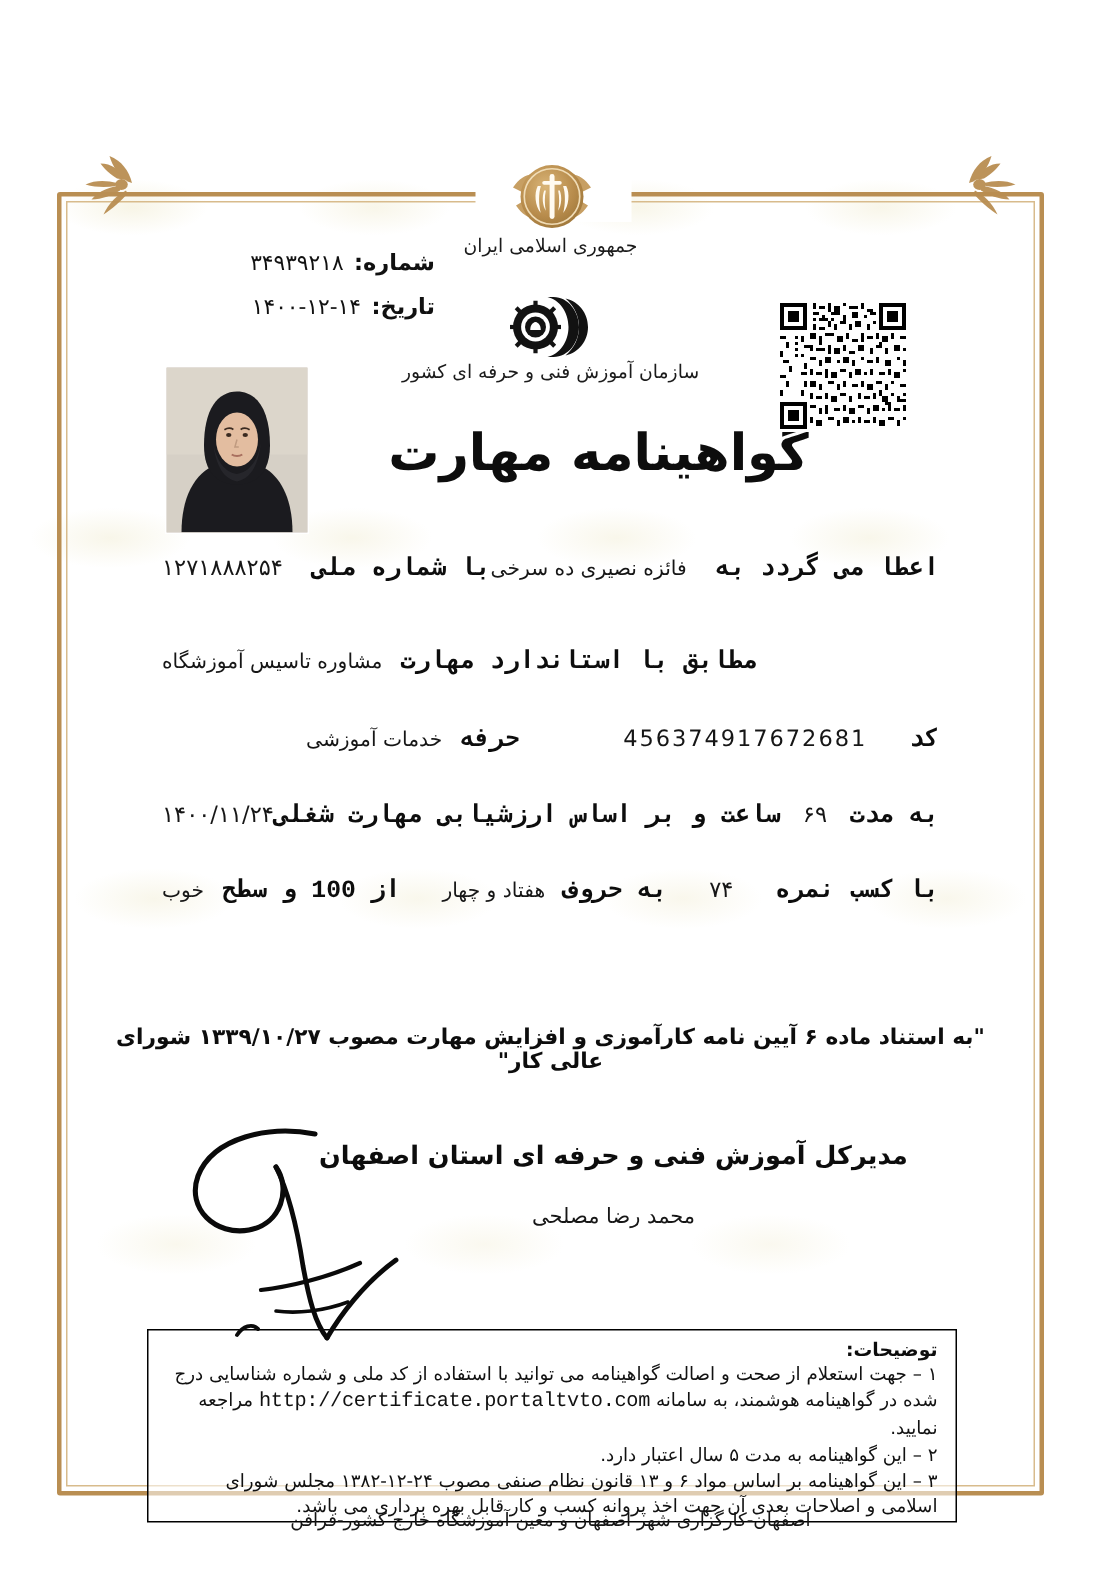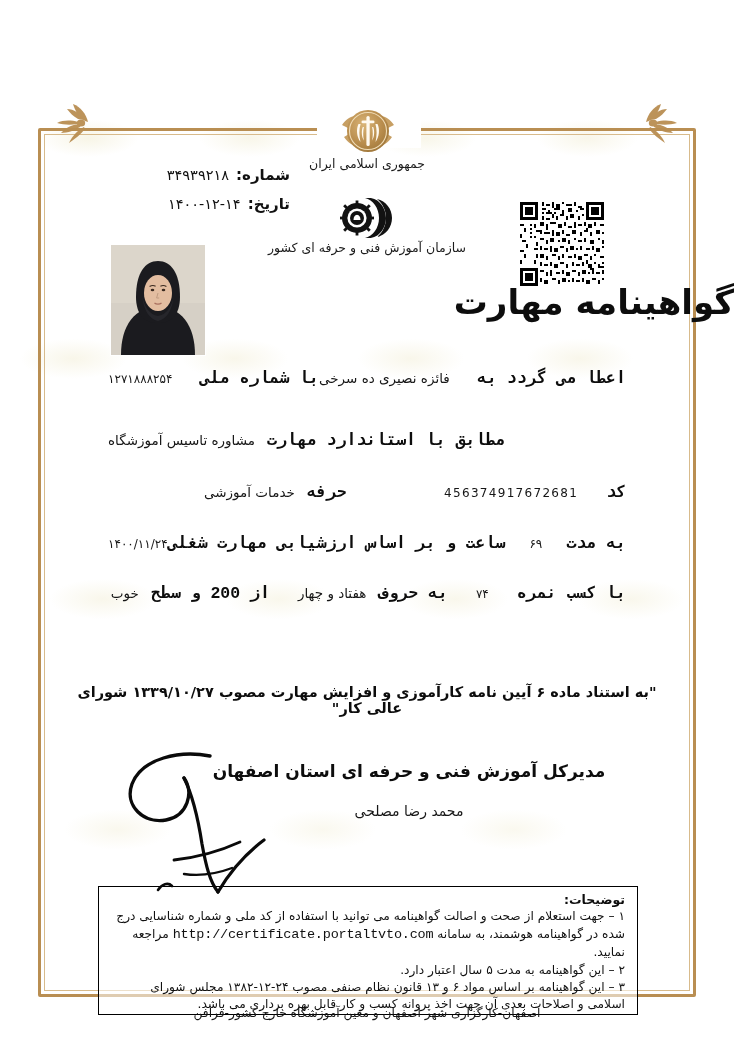--- a/index.html
+++ b/index.html
@@ -140,21 +140,21 @@
     left: 518px; top: 152px;
     width: 88px; height: 88px;
     z-index: 5;
   }
 
   
   #main-title {
     position: absolute;
     top: 234px;
     left: 0; right: 0;
-    text-align: right;
+    text-align: center;
     font-size: 34px;
     font-weight: bold;
     letter-spacing: 0px;
     color: #0d0d0d;
     padding-left: 64px;
   }
 
   
   .body-row {
     position: absolute;
@@ -171,21 +171,21 @@
     color: #0d0d0d;
     font-family: Liberation Mono, monospace;
   }
   .val {
     font-size: 13.5px;
     color: #161616;
     font-weight: normal;
   }
   .val.num {
     letter-spacing: 1.3px;
-    font-size: 12px;
+    font-size: 15px;
   }
   .sp-sm { width: 12px; display:inline-block; }
   .sp-md { width: 28px; display:inline-block; }
   .grow { flex: 1 1 auto; }
 
   #row-grant  { top: 320px; }
   #row-std    { top: 382px; }
   #row-code   { top: 434px; }
   #row-dur    { top: 485px; }
   #row-score  { top: 535px; }
@@ -606,21 +606,21 @@
 
   <div class="body-row" id="row-score">
     <span class="lbl">با کسب نمره</span>
     <span class="sp-md"></span>
     <span class="val num">۷۴</span>
     <span class="sp-md"></span>
     <span class="lbl">به حروف</span>
     <span class="sp-sm"></span>
     <span class="val">هفتاد و چهار</span>
     <span class="sp-md"></span>
-    <span class="lbl">از 200 و سطح</span>
+    <span class="lbl">از 100 و سطح</span>
     <span class="sp-sm"></span>
     <span class="val">خوب</span>
     <span class="grow"></span>
   </div>
 
   <div id="legal-quote">"به استناد ماده ۶ آیین نامه کارآموزی و افزایش مهارت مصوب ۱۳۳۹/۱۰/۲۷ شورای عالی کار"</div>
 
   <div id="sig-title">مدیرکل آموزش فنی و حرفه ای استان اصفهان</div>
   <div id="sig-name">محمد رضا مصلحی</div>
 

